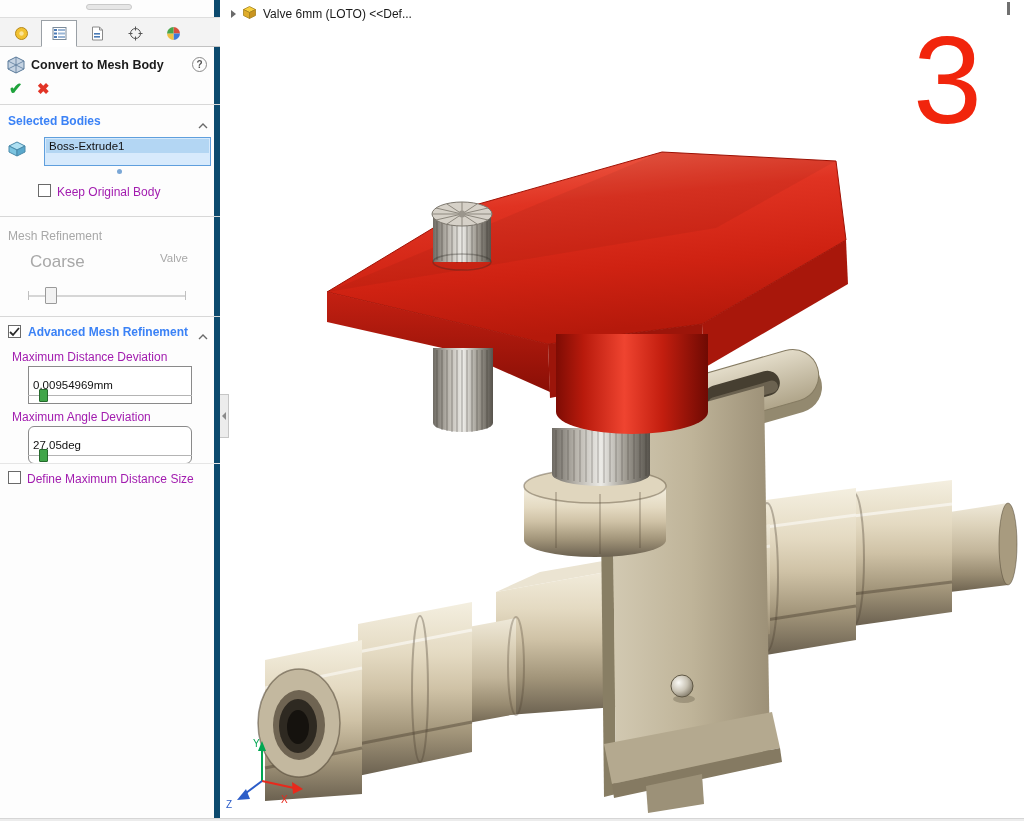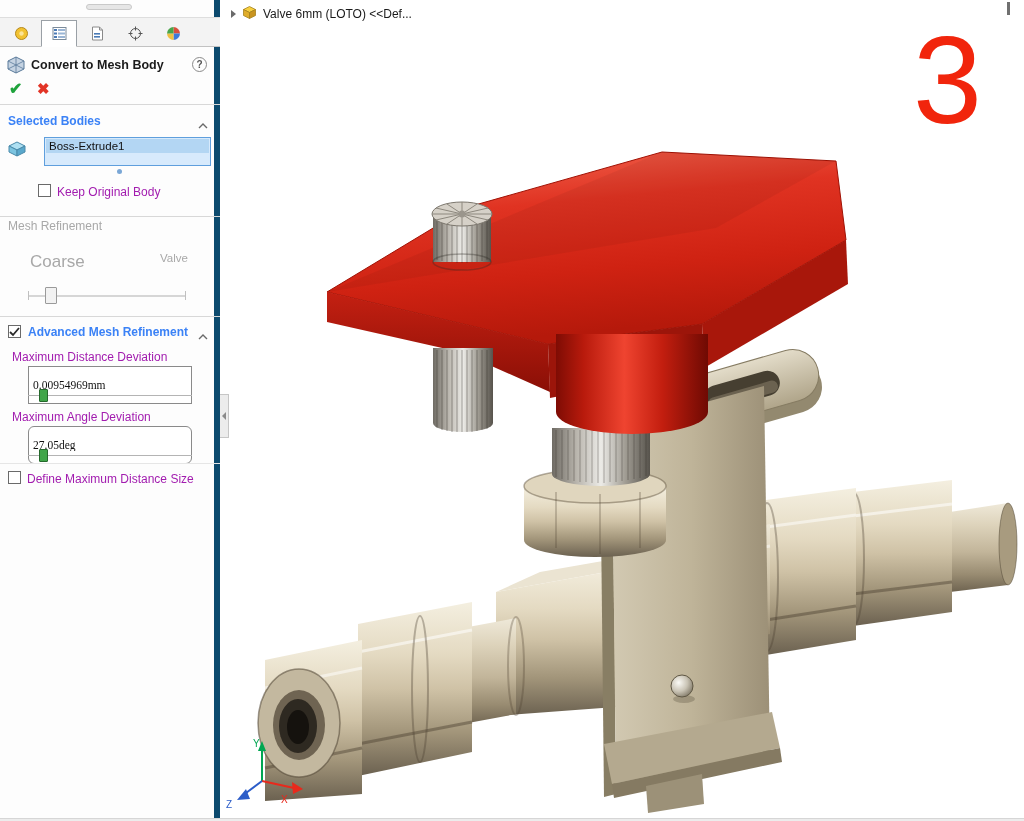--- a/index.html
+++ b/index.html
@@ -24,21 +24,21 @@
   .sel-icon { position:absolute; left:6px; top:139px; }
   .sel-box { position:absolute; left:36px; top:137px; width:167px; height:29px; background:#d7eafc; border:1px solid #5f9fdd; padding:1px;margin-left:8px; }
   .sel-item { background:#b3d6f3; font-size:11.5px; line-height:14px; padding:0 3px; color:#111; }
   .resize-dot { position:absolute; left:117px; top:169px; width:5px; height:5px; border-radius:50%; background:#7aa7d6; }
   .cb { position:absolute; width:13px; height:13px; background:#fff; border:1px solid #6a6a6a; display:flex; align-items:center; justify-content:center; }
   .lbl { position:absolute; font-size:12px; color:#a21caf; }
   .lbl-gray { color:#a8a8a8; }
   .sl-track { position:absolute; height:2px; background:#d6d6d6; }
   .sl-tick { position:absolute; width:1px; height:9px; background:#c0c0c0; top:-4px; }
   .sl-thumb { position:absolute; width:12px; height:17px; background:#f2f2f2; border:1px solid #9a9a9a; border-radius:1px; }
-  .inp { position:absolute; width:164px; height:33px; border:1px solid #8a8a8a; background:#fff; font-family:Liberation Serif, serif; font-size:11.5px; padding:18px 4px; color:#111; }
+  .inp { position:absolute; width:164px; height:33px; border:1px solid #8a8a8a; background:#fff; font-family:Liberation Sans, sans-serif; font-size:11.5px; padding:18px 4px; color:#111; }
   .g-track { position:absolute; height:1px; background:#b4b4b4; width:164px; }
   .g-thumb { position:absolute; width:9px; height:13px; background:#3fa548; border:1px solid #25692c; border-radius:1px; }
 
   .collapse-tab { position:absolute; left:220px; top:394px; width:9px; height:44px; background:#ececec; border:1px solid #c6c6c6; border-left:none; z-index:6; display:flex; align-items:center; justify-content:center; }
   .collapse-arrow { width:0; height:0; border-right:4px solid #8a8a8a; border-top:4px solid transparent; border-bottom:4px solid transparent; }
 
   
   .viewport { position:absolute; left:221px; top:0; width:803px; height:821px; background:#fff; z-index:1; }
   .vp-svg { position:absolute; left:0; top:0; }
   .breadcrumb { position:absolute; left:10px; top:5px; display:flex; align-items:center; gap:6px; z-index:3; }
@@ -128,21 +128,21 @@
     <div class="sel-box">
       <div class="sel-item">Boss-Extrude1</div>
     </div>
     <div class="resize-dot"></div>
 
     <div class="cb" style="left:38px; top:184px"></div>
     <div class="lbl" style="left:57px; top:185px">Keep Original Body</div>
 
     <div class="pdiv" style="top:216px"></div>
 
-    <div class="lbl lbl-gray" style="left:8px; top:219px">Mesh Refinement</div>
+    <div class="lbl lbl-gray" style="left:8px; top:229px">Mesh Refinement</div>
     <div class="lbl lbl-gray" style="left:30px; top:252px; font-size:17px">Coarse</div>
     <div class="lbl lbl-gray" style="left:160px; top:252px; font-size:11.5px">Valve</div>
     <div class="sl-track" style="left:28px; top:295px; width:158px">
       <div class="sl-tick" style="left:0"></div>
       <div class="sl-tick" style="right:0"></div>
     </div>
     <div class="sl-thumb" style="left:45px; top:287px"></div>
 
     <div class="pdiv" style="top:316px"></div>
 

